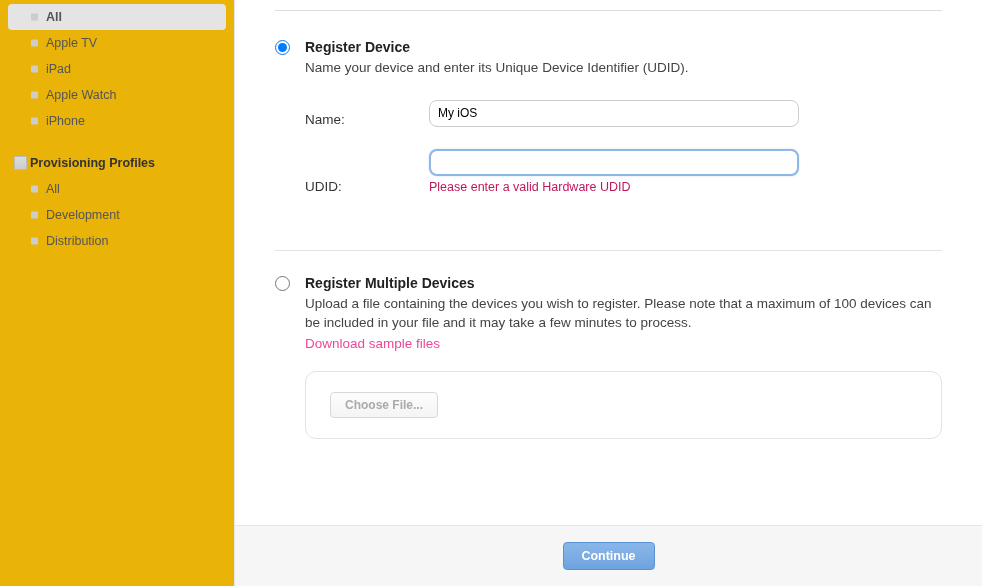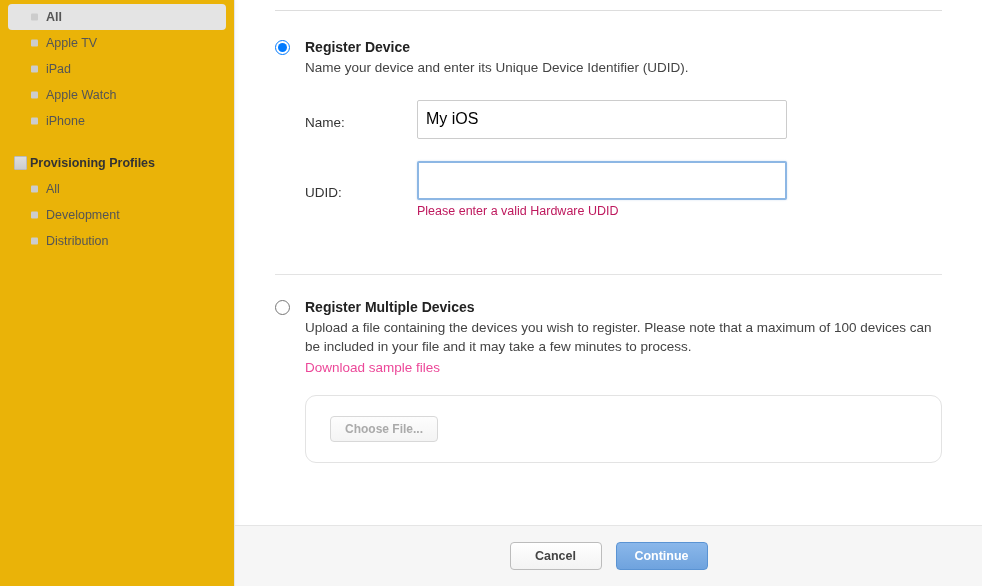--- a/index.html
+++ b/index.html
@@ -102,37 +102,38 @@
       color: #222;
       margin-bottom: 3px;
     }
     .option-desc {
       font-size: 13.5px;
       color: #444;
       line-height: 1.45;
     }
     .form-row {
       display: flex;
-      align-items: center;
+      align-items: flex-end;
       margin-top: 22px;
+      gap: 12px;
     }
     .form-label {
       width: 112px;
       font-size: 13.5px;
       color: #333;
       padding-top: 6px;
     }
     .form-field { flex: 1; max-width: 370px; }
     input[type="text"] {
       width: 100%;
-      height: 39px;
+      height: 27px;
       padding: 4px 8px;
-      font-size: 16px;
+      font-size: 12px;
       border: 1px solid #ccc;
-      border-radius: 2px;
+      border-radius: 8px;
       outline: none;
     }
     input[type="text"].focused {
       border: 2px solid #8db7e4;
       box-shadow: 0 0 2px rgba(88,144,210,0.3);
     }
     .error-msg {
       color: #be185d;
       font-size: 12.5px;
       margin-top: 4px;
@@ -273,17 +274,16 @@
         <div style="margin-top:3px;">
           <span class="link">Download sample files</span>
         </div>
         <div class="upload-box">
           <button class="choose-file-btn">Choose File...</button>
         </div>
       </div>
     </div>
 
     <div class="footer">
-      <button class="btn btn-secondary">Cancel</button>
       <button class="btn btn-primary">Continue</button>
     </div>
   </main>
 </div>
 
 </body></html>

